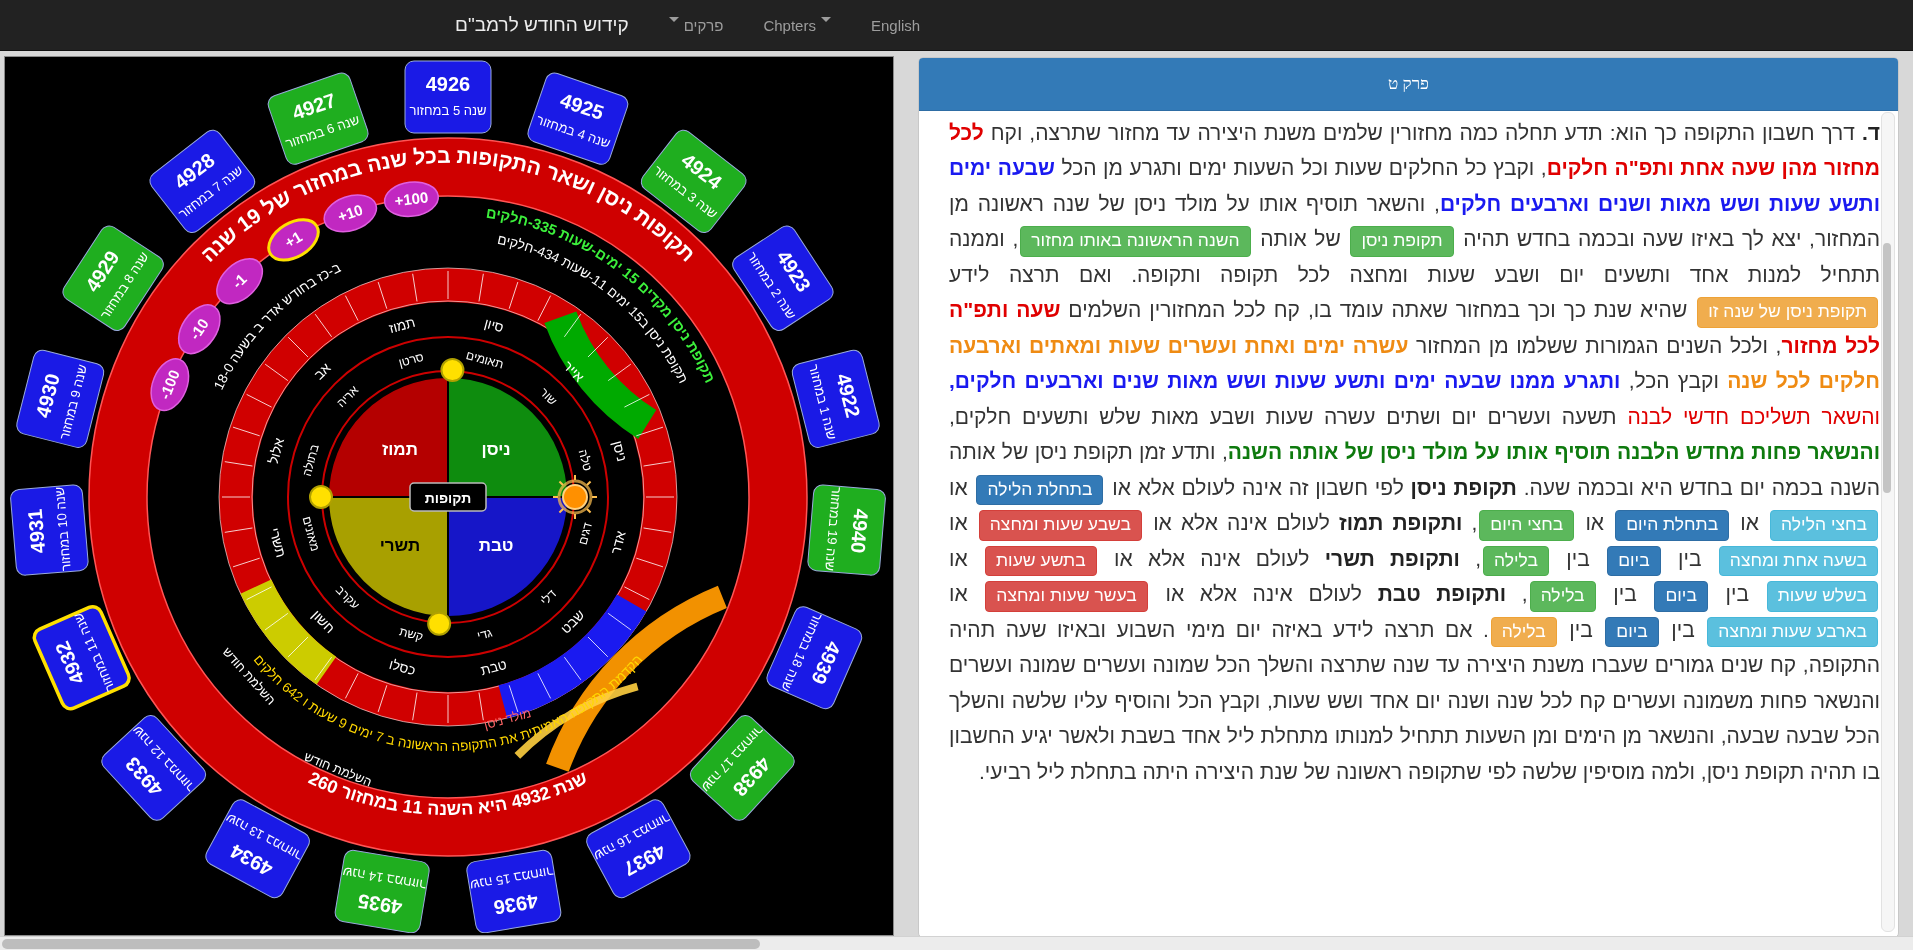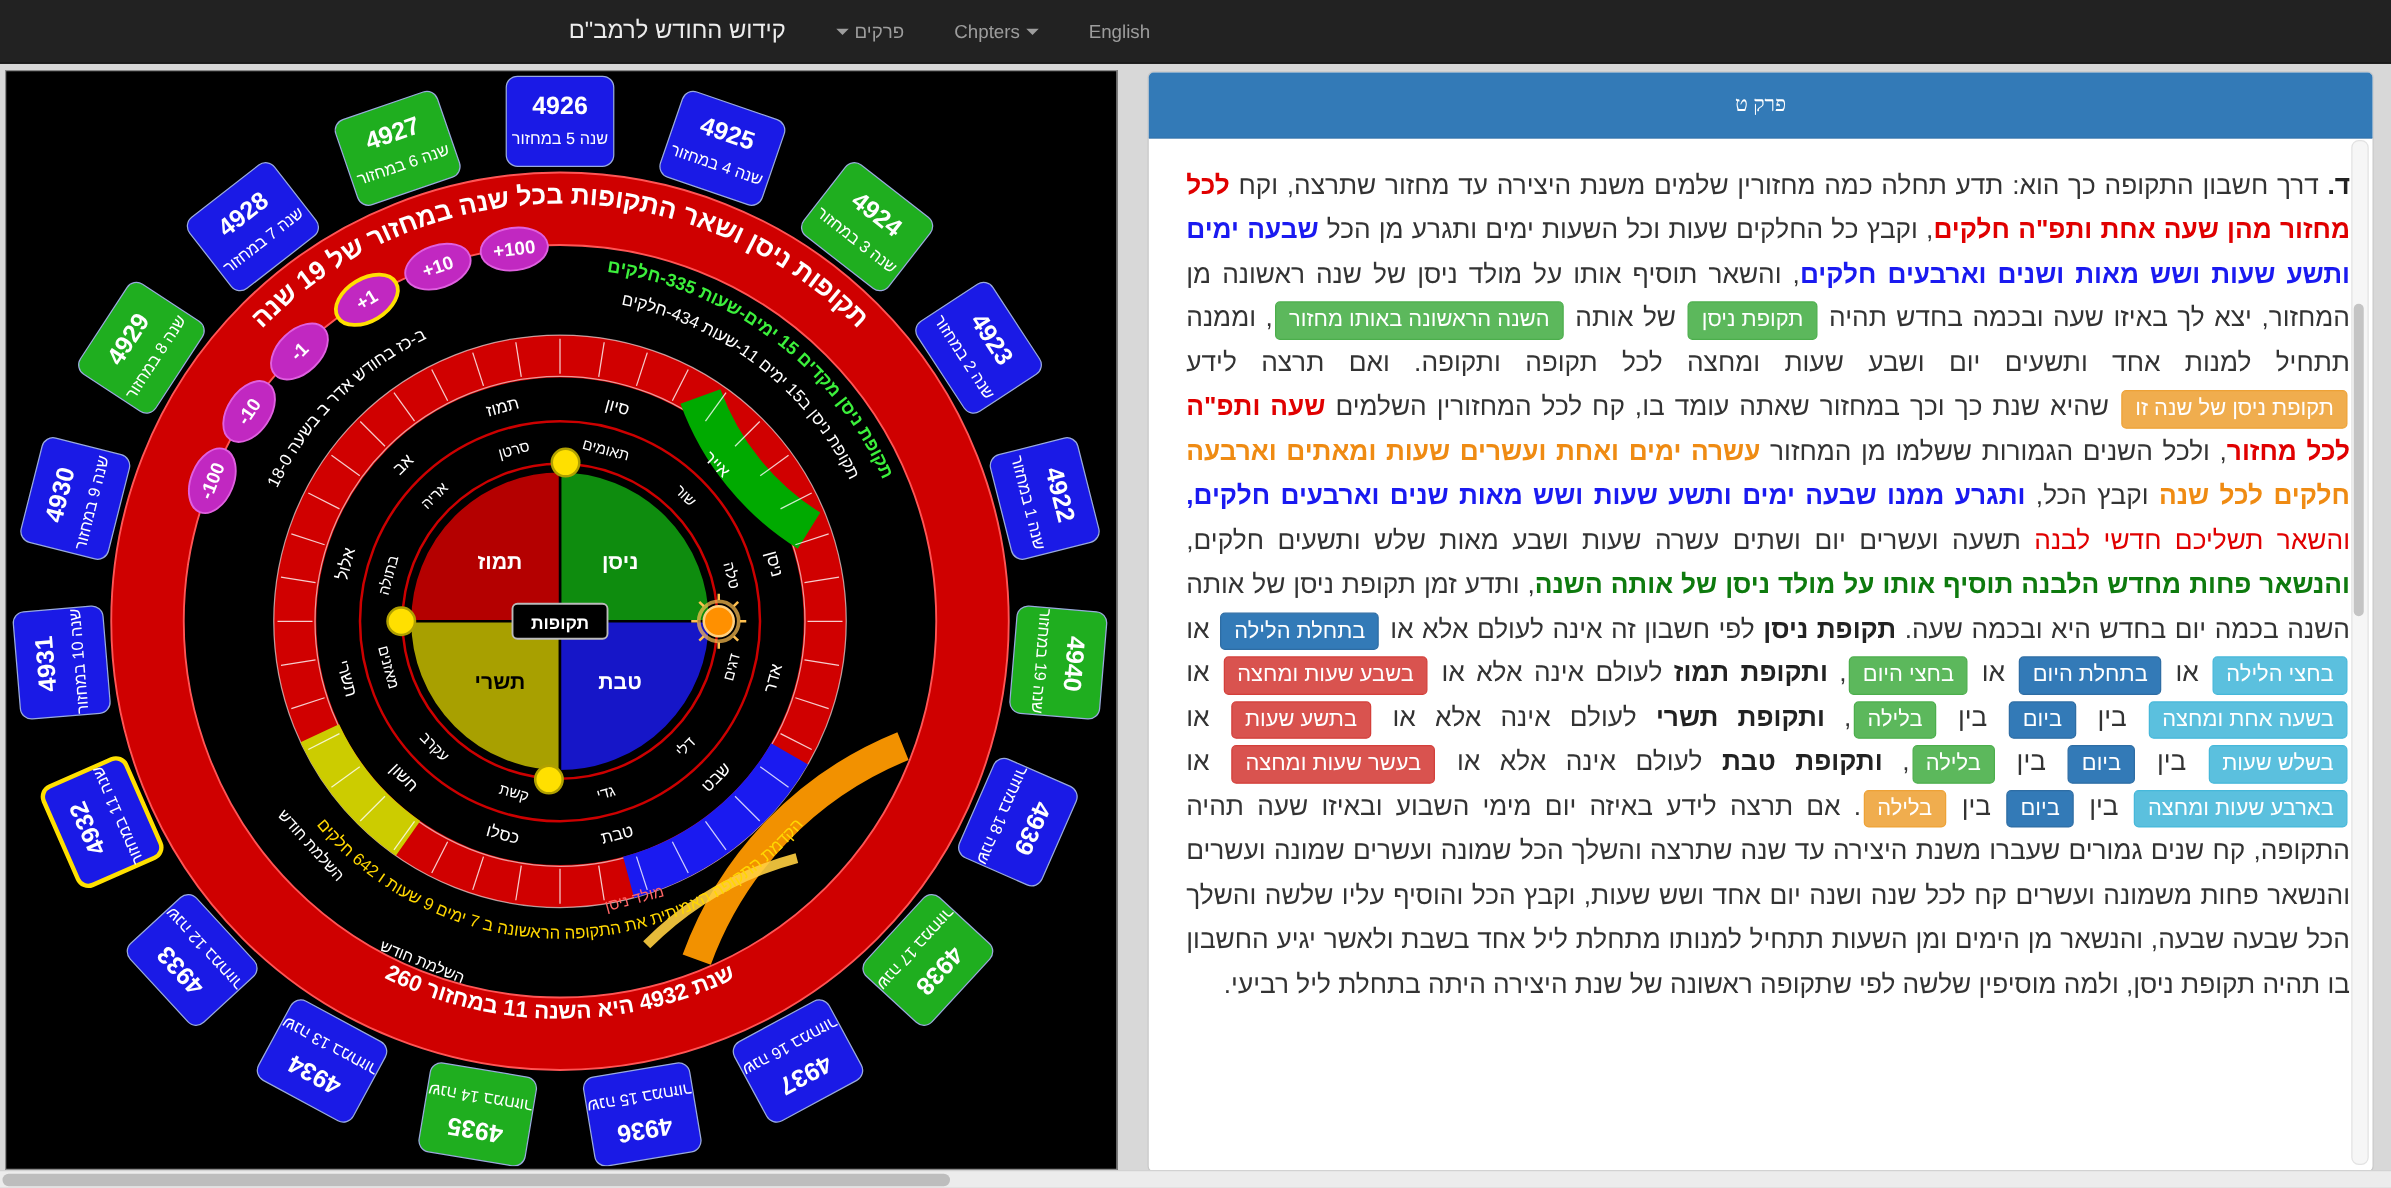--- a/index.html
+++ b/index.html
@@ -2,29 +2,29 @@
 <html lang="he"><head>
 <meta charset="utf-8">
 <style>
   html,body{margin:0;padding:0}
   body{width:1913px;height:950px;overflow:hidden;position:relative;background:#d8d8d8;
        font-family:"Liberation Sans","DejaVu Sans",sans-serif;}
   
   .navbar{position:absolute;left:0;top:0;width:1913px;height:50px;background:#222;border-bottom:1px solid #121212;}
   .nav-inner{position:absolute;left:455px;top:0;height:50px;display:flex;align-items:center;gap:40px;}
   .brand{color:#ececec;font-size:19px;direction:rtl;cursor:pointer}
-  .nav-item{color:#9d9d9d;font-size:15px;cursor:pointer;display:flex;align-items:center;gap:5px}
+  .nav-item{color:#9d9d9d;font-size:15px;cursor:pointer;display:flex;align-items:flex-start;gap:5px}
   .caret{display:inline-block;width:0;height:0;border-left:5px solid transparent;border-right:5px solid transparent;border-top:5px solid #9d9d9d;}
   
   .diagram-panel{position:absolute;left:4px;top:56px;width:888px;height:878px;background:#000;border:1px solid #8a8a8a;overflow:hidden;}
   
   .text-card{position:absolute;left:918px;top:57px;width:981px;height:881px;background:#fff;border:1px solid #c8c8c8;border-radius:5px;box-sizing:border-box;}
   .card-header{height:52px;background:#337ab7;border-bottom:1px solid #2e6da4;border-radius:4px 4px 0 0;color:#fff;
                font-size:17px;line-height:52px;text-align:center;direction:rtl;font-family:Liberation Serif, serif;}
-  .card-body{padding:20px 18px 10px 30px;direction:rtl;text-align:justify;font-size:21px;line-height:1.69;color:#333;}
+  .card-body{padding:4px 18px 10px 30px;direction:rtl;text-align:justify;font-size:21px;line-height:1.69;color:#333;}
   .seg-b{font-weight:bold;color:#222}
   .seg-r{color:#e00000;font-weight:bold}
   .seg-rp{color:#e00000}
   .seg-bl{color:#1a1af0;font-weight:bold}
   .seg-o{color:#ef8b13;font-weight:bold}
   .seg-g{color:#0e7a0e;font-weight:bold}
   .tbtn{display:inline-block;border-radius:4px;padding:0px 10px 2px 10px;font-size:17.5px;color:#fff;cursor:pointer;
         border:1px solid transparent;margin:0 2px;line-height:1.5;vertical-align:baseline;}
   .btn-success{background:#5cb85c;border-color:#4cae4c}
   .btn-info{background:#5bc0de;border-color:#46b8da}

